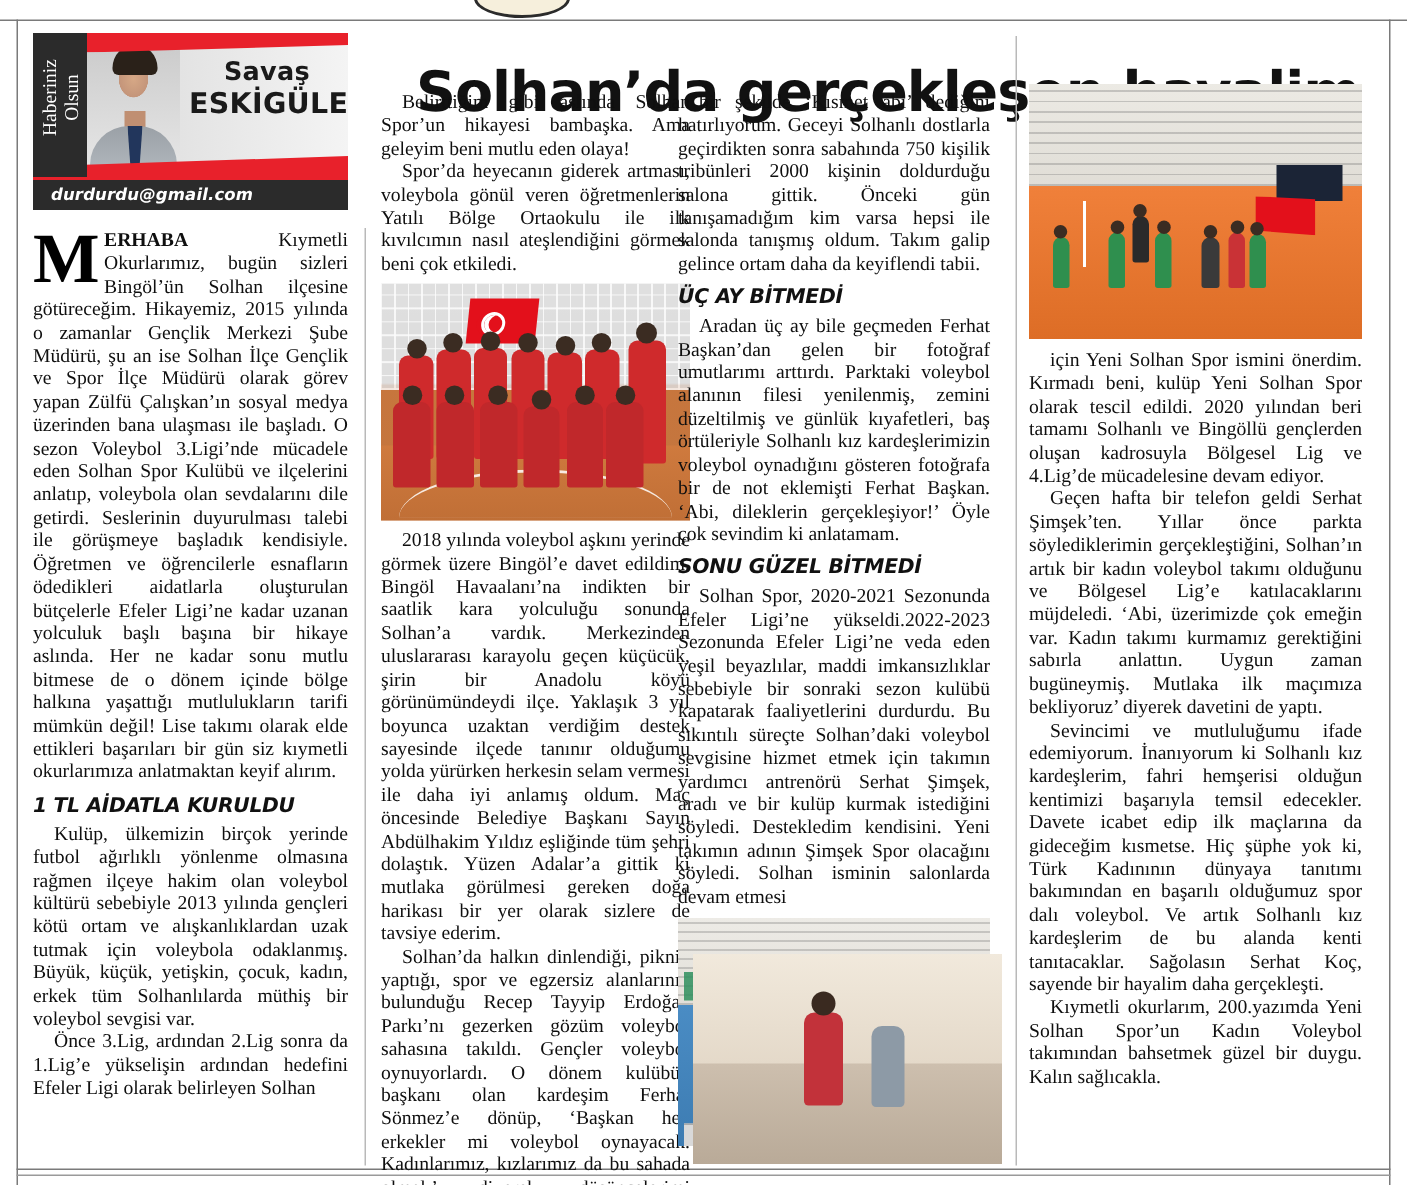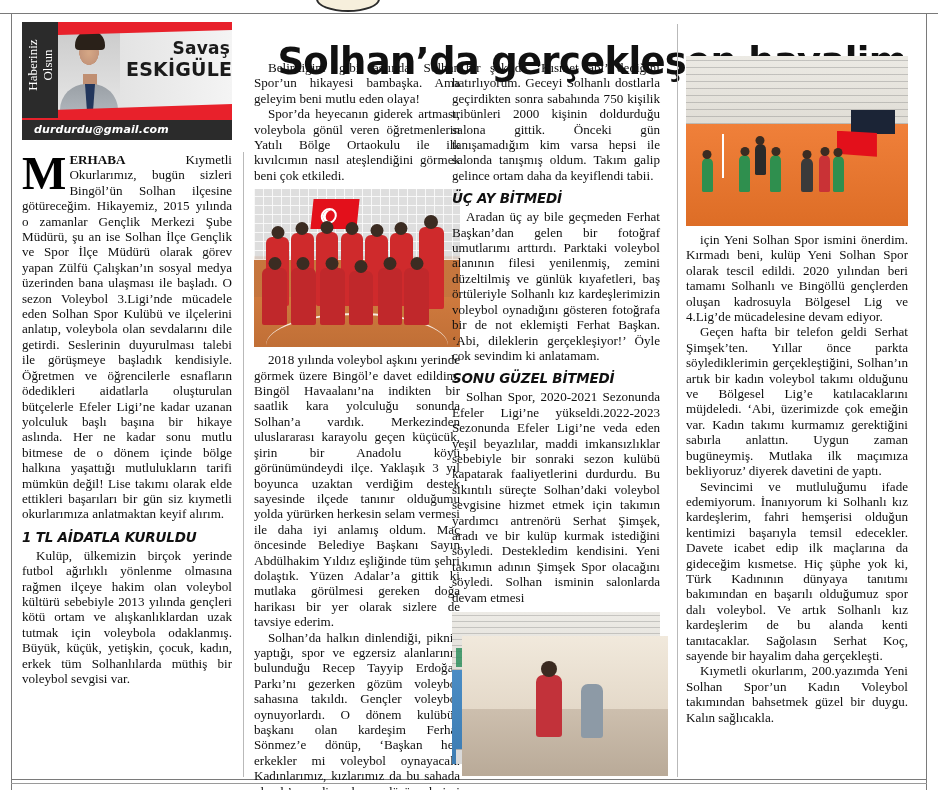--- a/index.html
+++ b/index.html
@@ -120,21 +120,21 @@
     position: absolute;
     left: 0; top: 82px;
     width: 210px; height: 16px;
     background: #e8212b;
     clip-path: polygon(0 44%, 100% 0, 100% 100%, 0 100%);
   }
   .byline-name {
     position: absolute;
     left: 104px; top: 16px;
     width: 104px;
-    text-align: right;
+    text-align: center;
     font-family: "DejaVu Sans", sans-serif;
     font-weight: bold;
     color: #1a1a1a;
     z-index: 7;
   }
   .byline-first { font-size: 17px; line-height: 20px; letter-spacing: .2px; }
   .byline-last  { font-size: 19px; line-height: 23px; letter-spacing: .2px; }
   .byline-mailbar {
     position: absolute;
     left: 0; top: 98px;
@@ -404,20 +404,21 @@
   <div class="vrule vr1"></div>
   <div class="vrule vr2"></div>
 
   <div class="col" id="col1">
     <div class="dropcap-wrap">
       <span class="dropcap">M</span>
       <p class="body noindent"><span class="lead-caps">ERHABA</span><span> Kıymetli Okurlarımız, bugün sizleri Bingöl’ün Solhan ilçesine götüreceğim. Hikayemiz, 2015 yılında o zamanlar Gençlik Merkezi Şube Müdürü, şu an ise Solhan İlçe Gençlik ve Spor İlçe Müdürü olarak görev yapan Zülfü Çalışkan’ın sosyal medya üzerinden bana ulaşması ile başladı. O sezon Voleybol 3.Ligi’nde mücadele eden Solhan Spor Kulübü ve ilçelerini anlatıp, voleybola olan sevdalarını dile getirdi. Seslerinin duyurulması talebi ile görüşmeye başladık kendisiyle. Öğretmen ve öğrencilerle esnafların ödedikleri aidatlarla oluşturulan bütçelerle Efeler Ligi’ne kadar uzanan yolculuk başlı başına bir hikaye aslında. Her ne kadar sonu mutlu bitmese de o dönem içinde bölge halkına yaşattığı mutlulukların tarifi mümkün değil! Lise takımı olarak elde ettikleri başarıları bir gün siz kıymetli okurlarımıza anlatmaktan keyif alırım.</span></p>
     </div>
     <h2 class="subhead">1 TL AİDATLA KURULDU</h2>
     <p class="body">Kulüp, ülkemizin birçok yerinde futbol ağırlıklı yönlenme olmasına rağmen ilçeye hakim olan voleybol kültürü sebebiyle 2013 yılında gençleri kötü ortam ve alışkanlıklardan uzak tutmak için voleybola odaklanmış. Büyük, küçük, yetişkin, çocuk, kadın, erkek tüm Solhanlılarda müthiş bir voleybol sevgisi var.</p>
+    <p class="body">Önce 3.Lig, ardından 2.Lig sonra da 1.Lig’e yükselişin ardından hedefini Efeler Ligi olarak belirleyen Solhan</p>
   </div>
 
   <div class="col" id="col2">
     <p class="body">Belirttiğim gibi aslında Solhan Spor’un hikayesi bambaşka. Ama geleyim beni mutlu eden olaya!</p>
     <p class="body">Spor’da heyecanın giderek artması, voleybola gönül veren öğretmenlerin Yatılı Bölge Ortaokulu ile ilk kıvılcımın nasıl ateşlendiğini görmek beni çok etkiledi.</p>
 
     <div class="photo" id="photo-team" style="margin:6px 0 5px 0;">
       <div class="net"></div>
       <div class="flag"></div>
       <div class="floor"></div>

